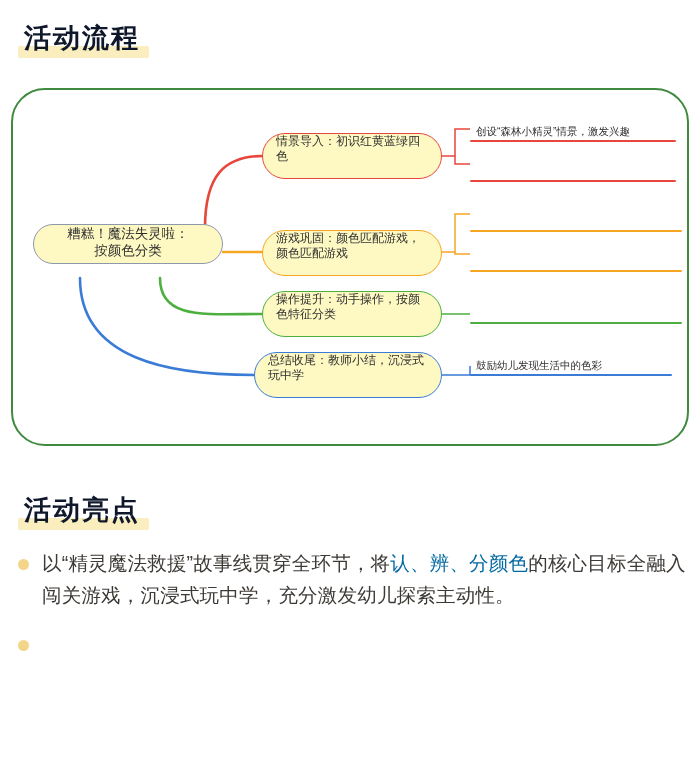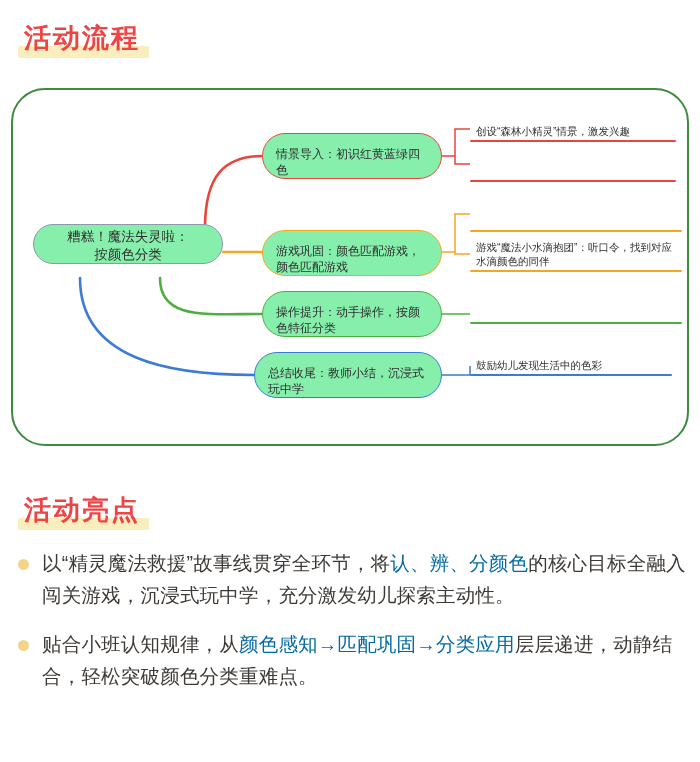--- a/index.html
+++ b/index.html
@@ -14,21 +14,21 @@
     color: #3b3b3b;
     position: relative;
     overflow: hidden;
   }
 
   
   .section-heading {
     position: absolute;
     font-size: 27px;
     font-weight: bold;
-    color: #ef4444;
+    color: #0f172a;
     letter-spacing: 2px;
     white-space: nowrap;
   }
   .section-heading .hl {
     position: relative;
     display: inline-block;
     z-index: 1;
   }
   .section-heading .hl::after {
     content: "";
@@ -64,22 +64,22 @@
     width: 700px;
     height: 470px;
     pointer-events: none;
   }
 
   
   .node {
     position: absolute;
     box-sizing: border-box;
     display: flex;
-    align-items: flex-end;
-    background: #86efac;
+    align-items: flex-start;
+    background: #fef9c3;
   }
   .node-label {
     display: block;
     line-height: 1.28;
   }
 
   
   #node-central {
     left: 33px;
     top: 224px;
@@ -215,21 +215,20 @@
   <span class="node-label">创设“森林小精灵”情景，激发兴趣</span>
   <span class="leaf-underline" style="background:#e8463c; width:206px;"></span>
 </div>
 <div class="node leaf-node" id="node-leaf-0-1">
   <span class="leaf-underline" style="background:#e8463c; width:206px;"></span>
 </div>
 <div class="node leaf-node" id="node-leaf-1-0">
   <span class="leaf-underline" style="background:#f5a623; width:212px;"></span>
 </div>
 <div class="node leaf-node" id="node-leaf-1-1">
-  <span class="node-label">游戏“魔法小水滴抱团”：听口令，找到对应水滴颜色的同伴</span>
   <span class="leaf-underline" style="background:#f5a623; width:212px;"></span>
 </div>
 <div class="node leaf-node" id="node-leaf-2-0">
   <span class="leaf-underline" style="background:#4caf3f; width:212px;"></span>
 </div>
 <div class="node leaf-node" id="node-leaf-3-0">
   <span class="node-label">鼓励幼儿发现生活中的色彩</span>
   <span class="leaf-underline" style="background:#3a7bd5; width:202px;"></span>
 </div>
 
@@ -237,15 +236,14 @@
   <span class="hl">活动亮点</span>
 </div>
 
 <div id="highlights-list">
   <div class="bullet-item">
     <span class="bullet-dot"></span>
     <span class="bullet-text"><span>以“精灵魔法救援”故事线贯穿全环节，将</span><span class="accent-green">认、辨、分颜色</span><span>的核心目标全融入闯关游戏，沉浸式玩中学，充分激发幼儿探索主动性。</span></span>
   </div>
   <div class="bullet-item">
     <span class="bullet-dot"></span>
-    <span class="bullet-text"><span>贴合小班认知规律，从</span><span class="accent-green">颜色感知→匹配巩固→分类应用</span><span>层层递进，动静结合，轻松突破颜色分类重难点。</span></span>
   </div>
 </div>
 
 </body></html>

